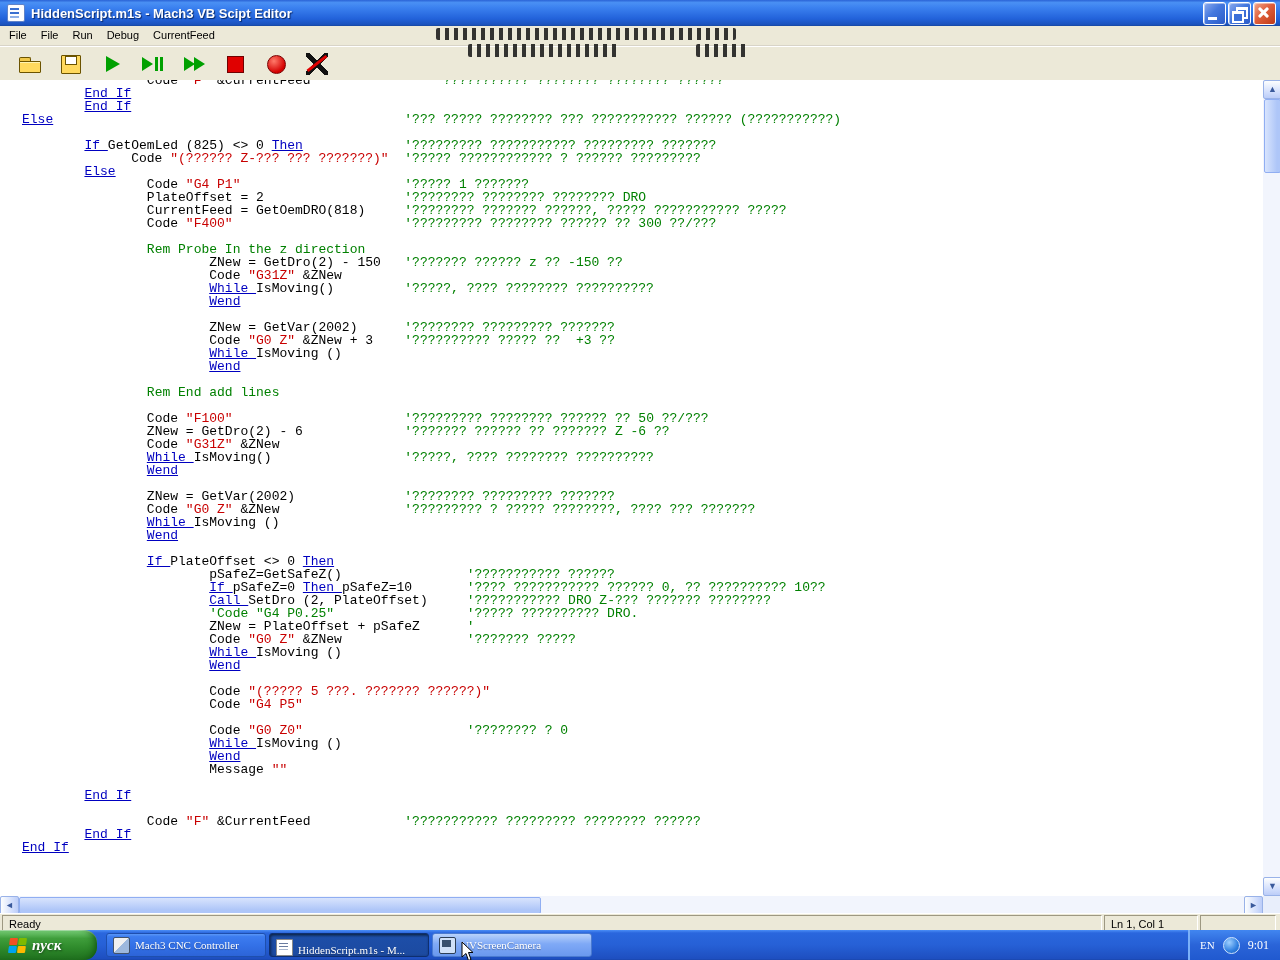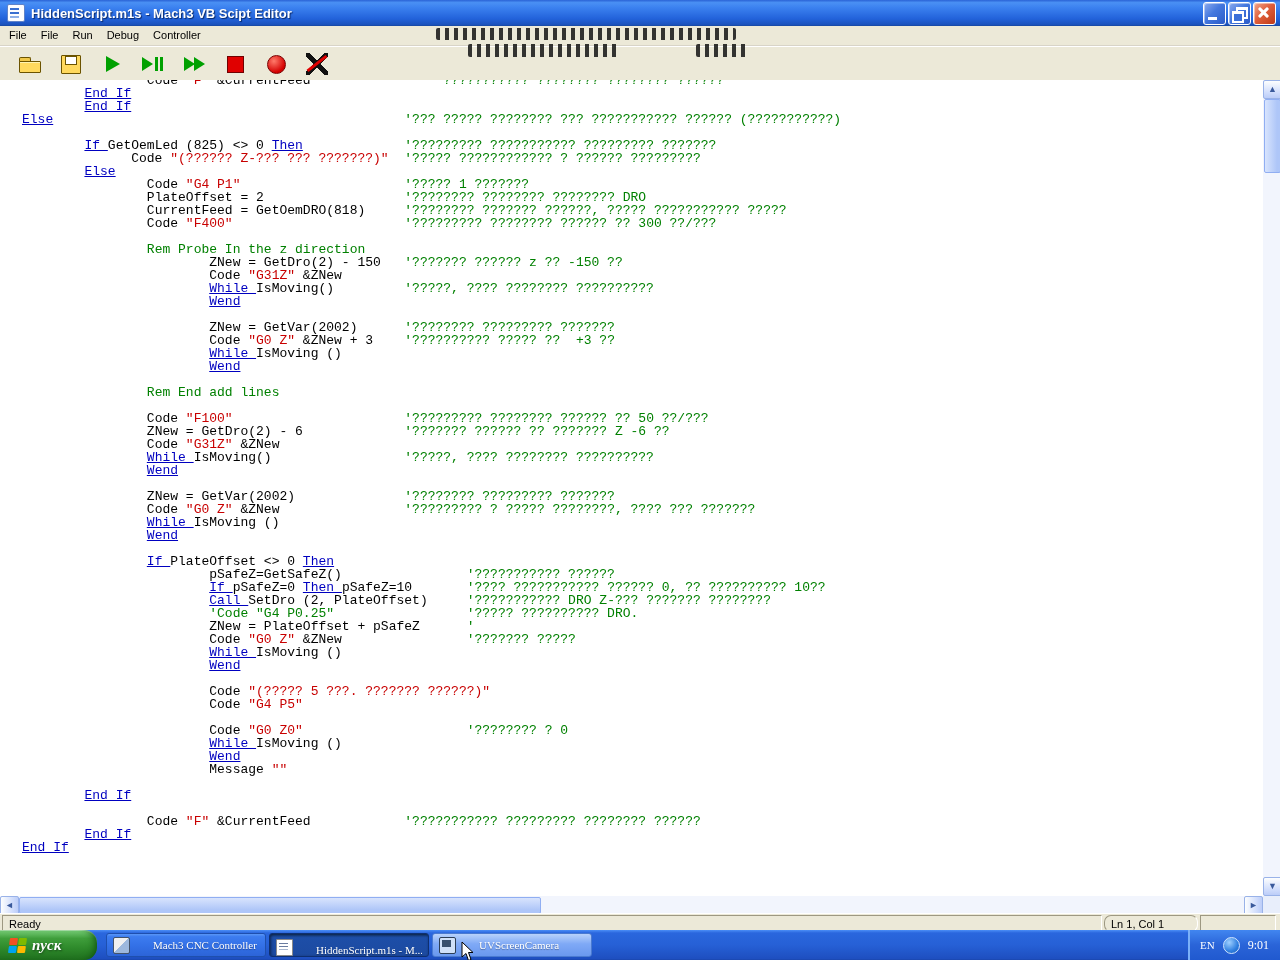--- a/index.html
+++ b/index.html
@@ -73,36 +73,36 @@
   .vthumb{position:absolute;left:0;top:0;width:15px;height:72px;margin:0 1px;
     background:linear-gradient(90deg,#d8e4fd,#aec6f8 80%);border:1px solid #90aef2;border-radius:2px;}
   .hthumb{position:absolute;left:0;top:0;height:15px;width:520px;margin:1px 0;
     background:linear-gradient(180deg,#d8e4fd,#aec6f8 80%);border:1px solid #90aef2;border-radius:2px;}
 
   
   .statusbar{position:absolute;top:913px;left:0;right:0;height:17px;background:#ece9d8;border-top:1px solid #fff;
     display:flex;align-items:stretch;gap:2px;padding:1px 4px 1px 2px;font-size:11px;color:#000;}
   .sb-cell{border:1px solid;border-color:#9d9882 #fff #fff #9d9882;display:flex;align-items:center;padding:4px 6px;text-align:right;}
   .sb-cell.grow{flex:1;}
-  .sb-cell.pos{width:80px;border-radius:7px;}
+  .sb-cell.pos{width:80px;}
   .sb-cell.pad{width:62px;}
 
   
   .taskbar{position:absolute;top:930px;left:0;right:0;height:30px;display:flex;align-items:center;
     background:linear-gradient(180deg,#4b8ef7 0%,#2a66dd 10%,#2660d6 50%,#1e4fc0 95%,#1a46ad 100%);font-family:Liberation Serif, serif;}
   .startbtn{height:30px;width:97px;flex:none;display:flex;align-items:center;gap:6px;padding-left:9px;box-sizing:border-box;
     color:#fff;font-weight:bold;font-style:italic;font-size:15px;text-shadow:1px 1px 2px #1a4a1a;
     background:linear-gradient(180deg,#7ad17a 0%,#3f9e3b 28%,#2e8a2b 60%,#1f6f1e 100%);
     border-radius:0 13px 13px 0;box-shadow:inset -7px 0 9px -6px #0a4a0a,inset 0 1px 0 rgba(255,255,255,.4);}
   .winflag{width:17px;height:15px;display:grid;grid-template-columns:8px 8px;grid-template-rows:7px 7px;gap:1px;transform:skewX(-8deg);flex:none;}
   .winflag i{display:block;border-radius:1px;}
   .winflag .f1{background:#f25022;}.winflag .f2{background:#7fba00;}
   .winflag .f3{background:#00a4ef;}.winflag .f4{background:#ffb900;}
   .taskbtns{display:flex;gap:3px;margin-left:9px;flex:1;min-width:0;}
-  .taskbtn{width:160px;height:24px;box-sizing:border-box;border-radius:3px;display:flex;align-items:center;gap:23px;
+  .taskbtn{width:160px;height:24px;box-sizing:border-box;border-radius:3px;display:flex;align-items:center;gap:5px;
     padding:0 6px;color:#fff;font-size:11px;white-space:nowrap;overflow:hidden;
     background:linear-gradient(180deg,#5a97f7 0%,#3c7cf0 12%,#3370e6 55%,#2c64d8 100%);border:1px solid #1e4fae;
     text-shadow:0 1px 1px rgba(0,0,0,.35);}
   .taskbtn.active{background:linear-gradient(180deg,#16407e 0%,#1d4ea8 15%,#1c4aa0 100%);border-color:#0e2f70;
     box-shadow:inset 1px 1px 3px rgba(0,0,0,.5);align-items:flex-end;}
   .taskbtn.highlight{background:linear-gradient(180deg,#b8d2fb 0%,#7fa9f6 45%,#6a98ee 100%);border-color:#4a7ad0;}
   .tasklabel{overflow:hidden;text-overflow:clip;}
   .taskicon{width:15px;height:15px;flex:none;position:relative;border-radius:2px;}
   .ti-mach3{background:linear-gradient(135deg,#f0f0f0 50%,#9db8dd 50%);border:1px solid #43536b;}
   .ti-hiddenscript{background:#fff;border:1px solid #8a8a8a;border-radius:1px;}
@@ -135,21 +135,21 @@
     <span class="wbtn min"></span>
     <span class="wbtn restore"></span>
     <span class="wbtn close"></span>
   </div>
 
   <div class="menubar">
       <div class="menu-item">File</div>
       <div class="menu-item">File</div>
       <div class="menu-item">Run</div>
       <div class="menu-item">Debug</div>
-      <div class="menu-item">Controller</div>
+      <div class="menu-item">CurrentFeed</div>
     </div>
 
   <div class="toolbar">
       <div class="tbtn">
         <span class="ticon ic-open"></span>
       </div>
       <div class="tbtn">
         <span class="ticon ic-save"></span>
       </div>
       <div class="tbtn">

